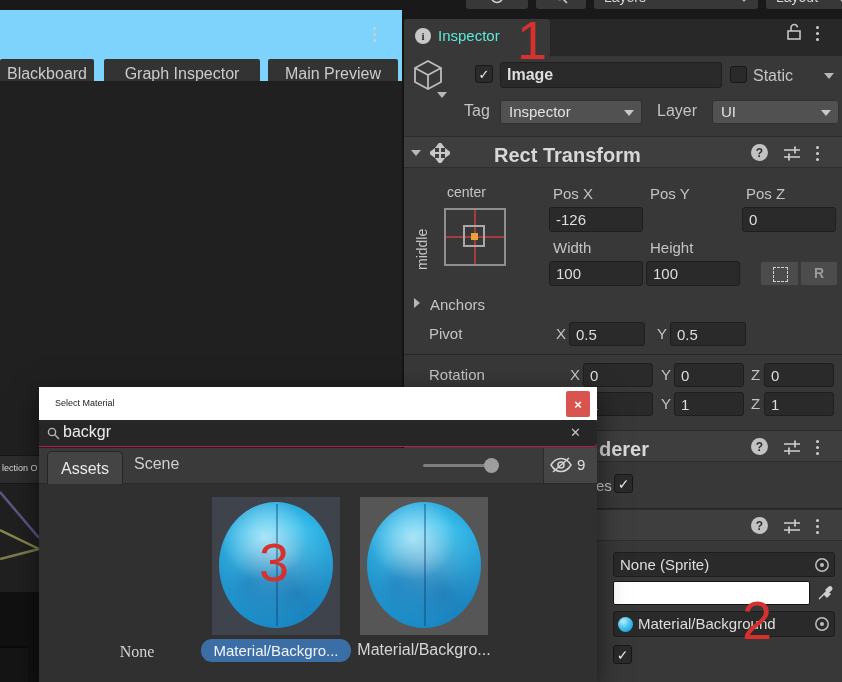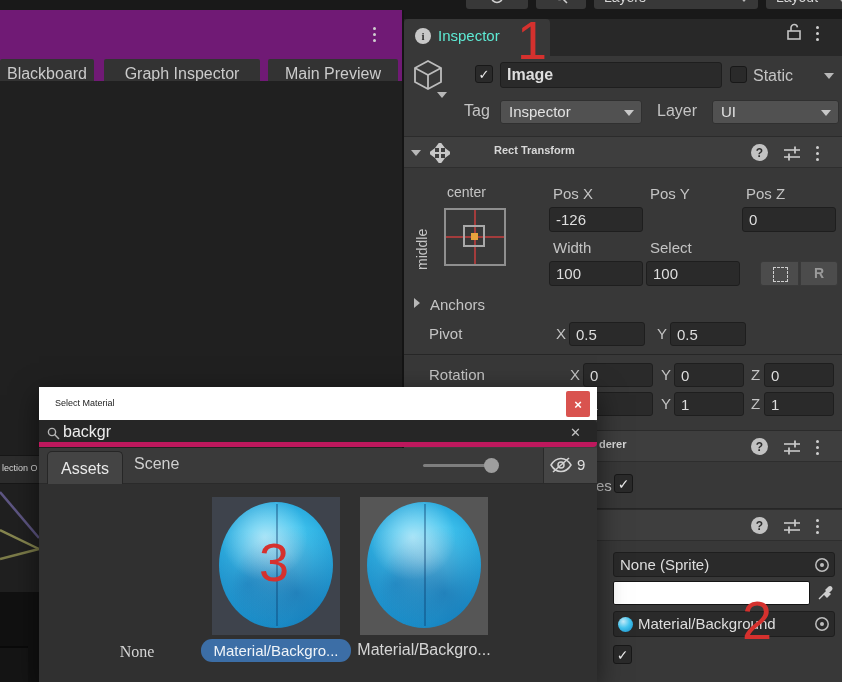--- a/index.html
+++ b/index.html
@@ -15,21 +15,21 @@
   .dd{position:absolute;background:#515151;border:1px solid #303030;border-radius:3px;
       color:#e2e2e2;font-size:15px;line-height:22px;padding:0 20px 0 8px;box-sizing:border-box;}
   .dd .caret{position:absolute;right:7px;top:9px;width:0;height:0;
       border-left:5px solid transparent;border-right:5px solid transparent;border-top:6px solid #c8c8c8;}
   .caret-only{width:0;height:0;border-left:5px solid transparent;border-right:5px solid transparent;
       border-top:6px solid #b8b8b8;}
   .cb{position:absolute;background:#2a2a2a;border:1px solid #181818;border-radius:3px;
       display:flex;align-items:center;justify-content:center;color:#ececec;box-sizing:border-box;}
   .hdr{position:absolute;left:404px;width:438px;height:32px;background:#3e3e3e;
        border-top:1px solid #2b2b2b;border-bottom:1px solid #2e2e2e;box-sizing:border-box;}
-  .hdr-title{position:absolute;font-size:11px;font-weight:bold;color:#d8d8d8;top:7px;}
+  .hdr-title{position:absolute;font-size:20px;font-weight:bold;color:#d8d8d8;top:7px;}
   .divider{position:absolute;left:404px;width:438px;height:1px;background:#262626;}
   .kebab{display:flex;flex-direction:column;gap:3px;align-items:center;}
   .kebab i{width:3px;height:3px;border-radius:50%;background:#cfcfcf;}
   .helpicon{width:17px;height:17px;border-radius:50%;background:#c2c2c2;color:#2e2e2e;
       font-size:12px;font-weight:bold;display:flex;align-items:center;justify-content:center;}
   .tabgraph{position:absolute;top:49px;height:29px;background:#333333;color:#cbcbcb;
       font-size:16px;display:flex;align-items:center;justify-content:center;border-radius:2px 2px 0 0;}
   .vlabel{writing-mode:vertical-rl;transform:rotate(180deg);font-size:14px;color:#c6c6c6;}
   .redno{position:absolute;color:#d5312e;font-size:54px;line-height:1;font-weight:400;z-index:100;}
   .sphere{width:114px;height:126px;margin:5px auto 0;border-radius:50%;position:relative;
@@ -62,21 +62,21 @@
     <div class="abs" style="left:594px;top:-13px;width:164px;height:22px;background:#383838;border-radius:3px;color:#d6d6d6;font-size:14px;line-height:21px;padding-left:10px;box-sizing:border-box;">
       <span>Layers</span>
       <span class="caret-only" style="position:absolute;right:9px;top:9px;"></span>
     </div>
     <div class="abs" style="left:766px;top:-13px;width:90px;height:22px;background:#383838;border-radius:3px;color:#d6d6d6;font-size:14px;line-height:21px;padding-left:10px;box-sizing:border-box;">
       <span>Layout</span>
       <span class="caret-only" style="position:absolute;right:9px;top:9px;"></span>
     </div>
   </div>
 
-  <div class="abs" style="left:0;top:10px;width:402px;height:71px;background:#701a75;padding-left:26px;">
+  <div class="abs" style="left:0;top:10px;width:402px;height:71px;background:#7dd3fc;padding-left:26px;">
     <div class="kebab abs" style="left:373px;top:17px;">
       <i></i>
         <i></i>
         <i></i>
     </div>
     <div class="tabgraph" style="left:0;width:94px;">
       <span>Blackboard</span>
     </div>
     <div class="tabgraph" style="left:268px;width:130px;">
       <span>Main Preview</span>
@@ -184,21 +184,21 @@
 
   <span class="lbl" style="left:553px;top:185px;">Pos X</span>
   <span class="lbl" style="left:650px;top:185px;">Pos Y</span>
   <span class="lbl" style="left:746px;top:185px;">Pos Z</span>
   <div class="field" style="left:549px;top:207px;width:94px;height:25px;">
     <span>-126</span></div>
   <div class="field" style="left:742px;top:207px;width:94px;height:25px;">
     <span>0</span></div>
 
   <span class="lbl" style="left:553px;top:239px;">Width</span>
-  <span class="lbl" style="left:650px;top:239px;">Select</span>
+  <span class="lbl" style="left:650px;top:239px;">Height</span>
   <div class="field" style="left:549px;top:261px;width:94px;height:25px;">
     <span>100</span></div>
   <div class="field" style="left:646px;top:261px;width:94px;height:25px;">
     <span>100</span></div>
   <div class="abs" style="left:760px;top:261px;width:39px;height:25px;background:#4c4c4c;border-radius:3px 0 0 3px;border:1px solid #3a3a3a;box-sizing:border-box;">
     <div style="position:absolute;left:12px;top:5px;width:13px;height:13px;border:1px dashed #cfcfcf;"></div>
   </div>
   <div class="abs" style="left:800px;top:261px;width:38px;height:25px;background:#4c4c4c;border-radius:0 3px 3px 0;border:1px solid #3a3a3a;box-sizing:border-box;text-align:center;color:#9a9a9a;font-size:14px;font-weight:bold;line-height:23px;">
     <span>R</span>
   </div>
@@ -300,21 +300,21 @@
 
   <div class="abs" style="left:39px;top:387px;width:558px;height:295px;z-index:50;box-shadow:0 8px 26px rgba(0,0,0,.55);">
 
     <div class="abs" style="left:0;top:0;width:558px;height:33px;background:#ffffff;">
       <span style="position:absolute;left:16px;top:11px;font-size:9px;color:#1c1c1c;">Select Material</span>
       <div class="abs" style="left:527px;top:4px;width:24px;height:26px;background:#d9534f;border-radius:2px;color:#fff;font-size:13px;font-weight:bold;display:flex;align-items:center;justify-content:center;">
         <span>×</span>
       </div>
     </div>
 
-    <div class="abs" style="left:0;top:33px;width:558px;height:27px;background:#262626;border-bottom:5px solid #be185d;border-radius:0 4px 4px 0;box-sizing:border-box;">
+    <div class="abs" style="left:0;top:33px;width:558px;height:27px;background:#262626;border-bottom:1px solid #be185d;border-radius:0 4px 4px 0;box-sizing:border-box;">
       <svg width="13" height="13" style="position:absolute;left:8px;top:7px;">
         <circle cx="5" cy="5" r="3.6" fill="none" stroke="#b5b5b5" stroke-width="1.4"></circle>
         <line x1="7.6" y1="7.6" x2="12" y2="12" stroke="#b5b5b5" stroke-width="1.4"></line>
       </svg>
       <span style="position:absolute;left:24px;top:3px;font-size:16px;color:#ececec;">backgr</span>
       <span style="position:absolute;right:16px;top:5px;font-size:13px;color:#c2c2c2;">✕</span>
     </div>
 
     <div class="abs" style="left:0;top:61px;width:558px;height:36px;background:#3a3a3a;border-bottom:1px solid #2a2a2a;box-sizing:border-box;">
       <div class="abs" style="left:8px;top:3px;width:74px;height:33px;background:#444444;border:1px solid #262626;border-bottom:none;border-radius:5px 5px 0 0;display:flex;align-items:center;justify-content:center;">

